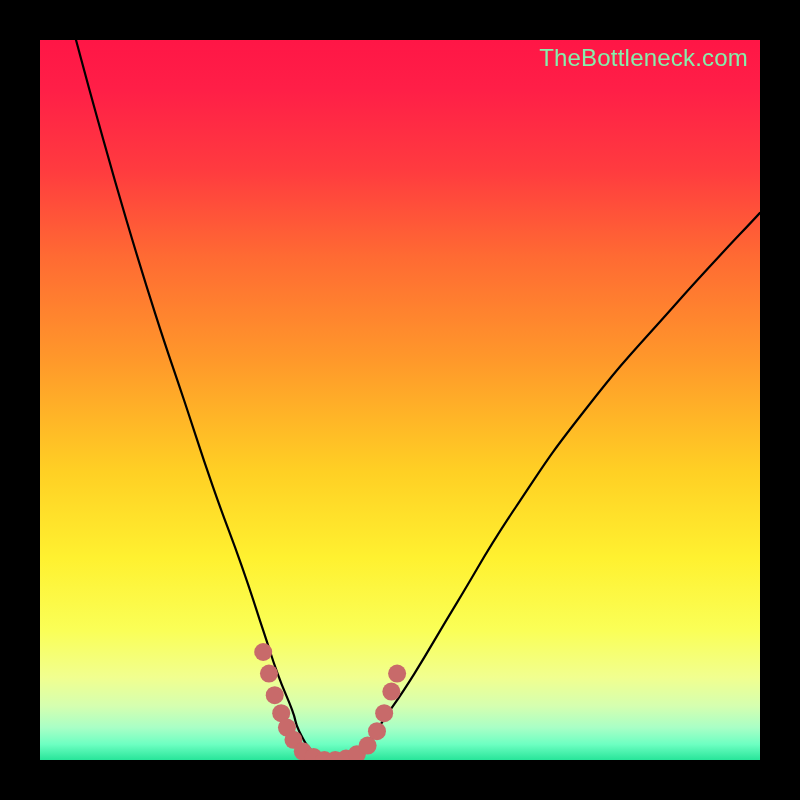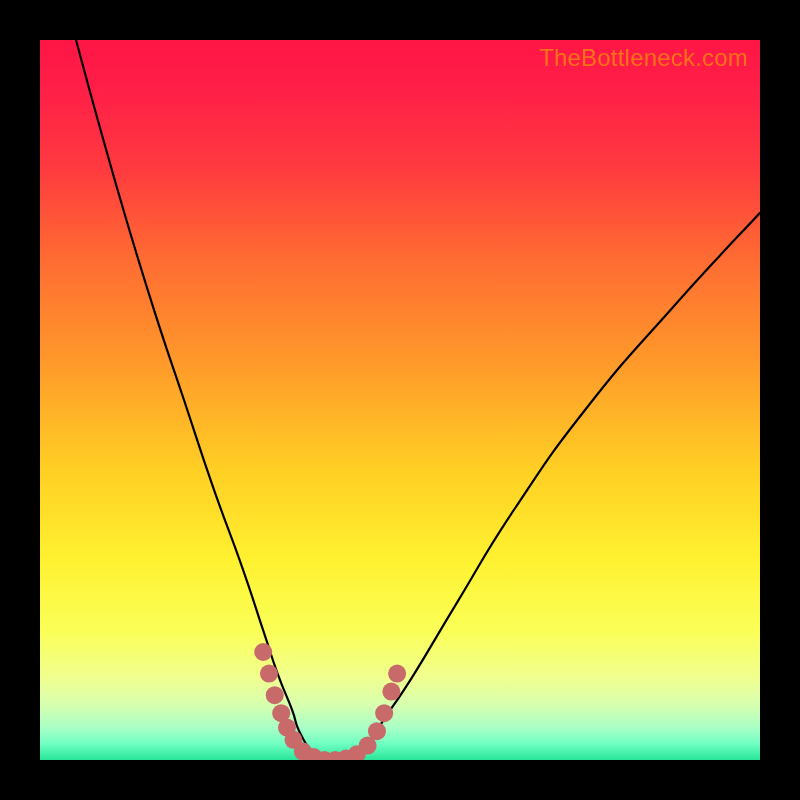--- a/index.html
+++ b/index.html
@@ -31,21 +31,21 @@
     position: absolute;
     left: 0;
     top: 0;
     width: 100%;
     height: 100%;
   }
   .watermark {
     position: absolute;
     top: 4px;
     right: 12px;
-    color: #f97316;
+    color: #86efac;
     font-size: 24px;
     font-weight: 500;
     letter-spacing: 0.2px;
     user-select: none;
     text-align: center;
   }
   svg.curve {
     position: absolute;
     left: 0;
     top: 0;

